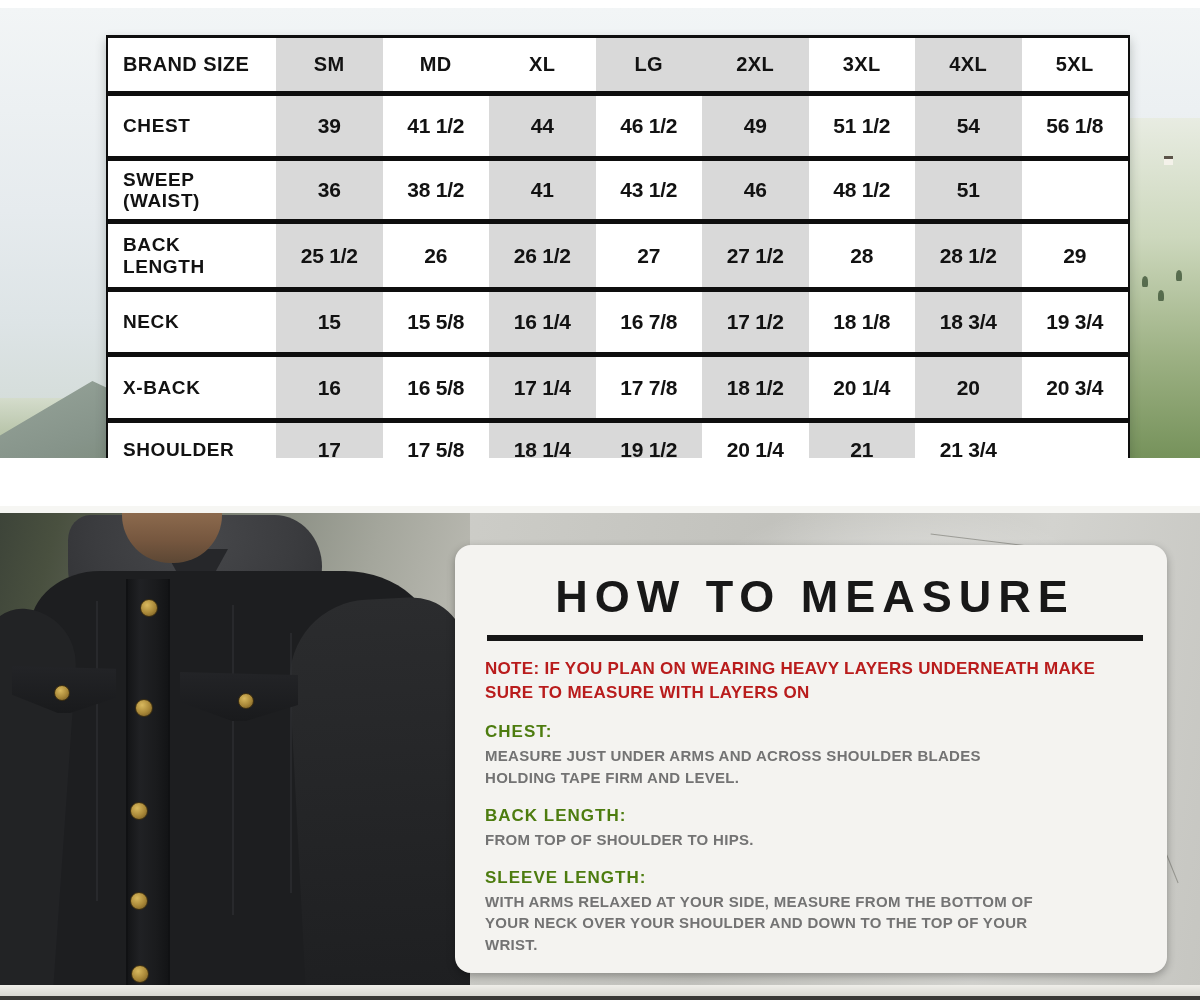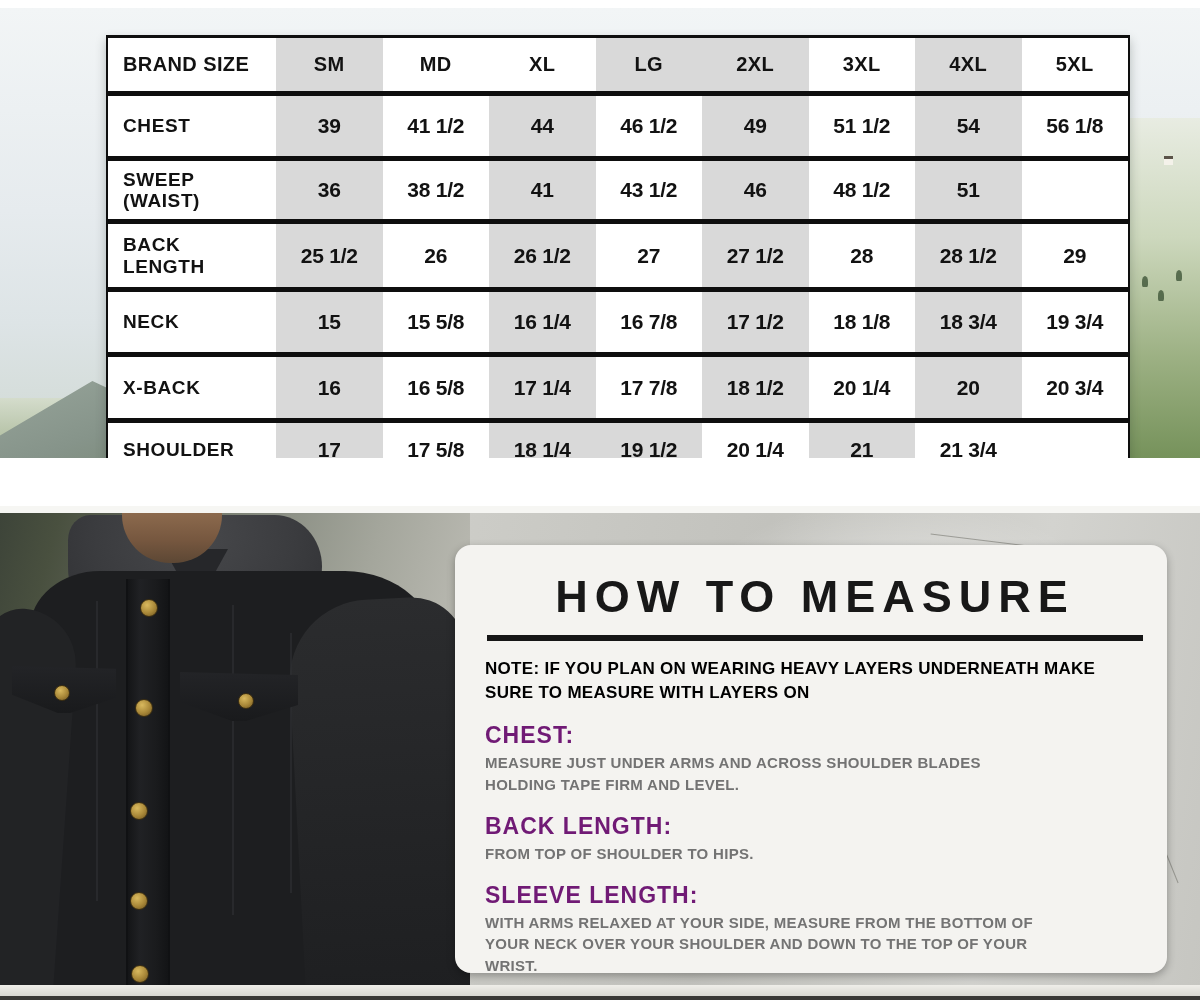--- a/index.html
+++ b/index.html
@@ -91,23 +91,23 @@
   .p1{left:54px;top:172px;width:14px;height:14px;}.p2{left:238px;top:180px;width:14px;height:14px;}
 
   
   .panel{position:absolute;left:455px;top:32px;width:712px;height:428px;
     background:var(--panel-bg,#f4f3f0);border-radius:16px;
     box-shadow:0 3px 9px rgba(0,0,0,.3);padding:20px 22px 0 30px;box-sizing:border-box;}
   .panel h1{margin:6px 0 0 0;text-align:center;font-size:45px;font-weight:800;
     letter-spacing:7px;color:#181818;}
   .rule{height:6px;background:#161616;margin:12px 2px 0 2px;}
   .note{margin:16px 0 0 0;font-size:17px;font-weight:bold;line-height:1.42;
-    letter-spacing:.3px;max-width:630px;color:#000000;}
+    letter-spacing:.3px;max-width:630px;color:#b91c1c;}
   .sect{margin-top:17px;}
-  .sect h2{margin:0;font-size:23px;font-weight:800;letter-spacing:1px;color:#701a75;}
+  .sect h2{margin:0;font-size:17px;font-weight:800;letter-spacing:1px;color:#4d7c0f;}
   .sect p{margin:3px 0 0 0;font-size:15px;font-weight:bold;line-height:1.45;
     letter-spacing:.3px;max-width:570px;color:#737373;}
 
   
   .floor-light{position:absolute;left:0;bottom:4px;width:1200px;height:11px;
     background:linear-gradient(180deg,#efeee9,#d9d8d2);}
   .floor-dark{position:absolute;left:0;bottom:0;width:1200px;height:4px;background:#3a3936;}
 </style>
 </head>
 <body>

